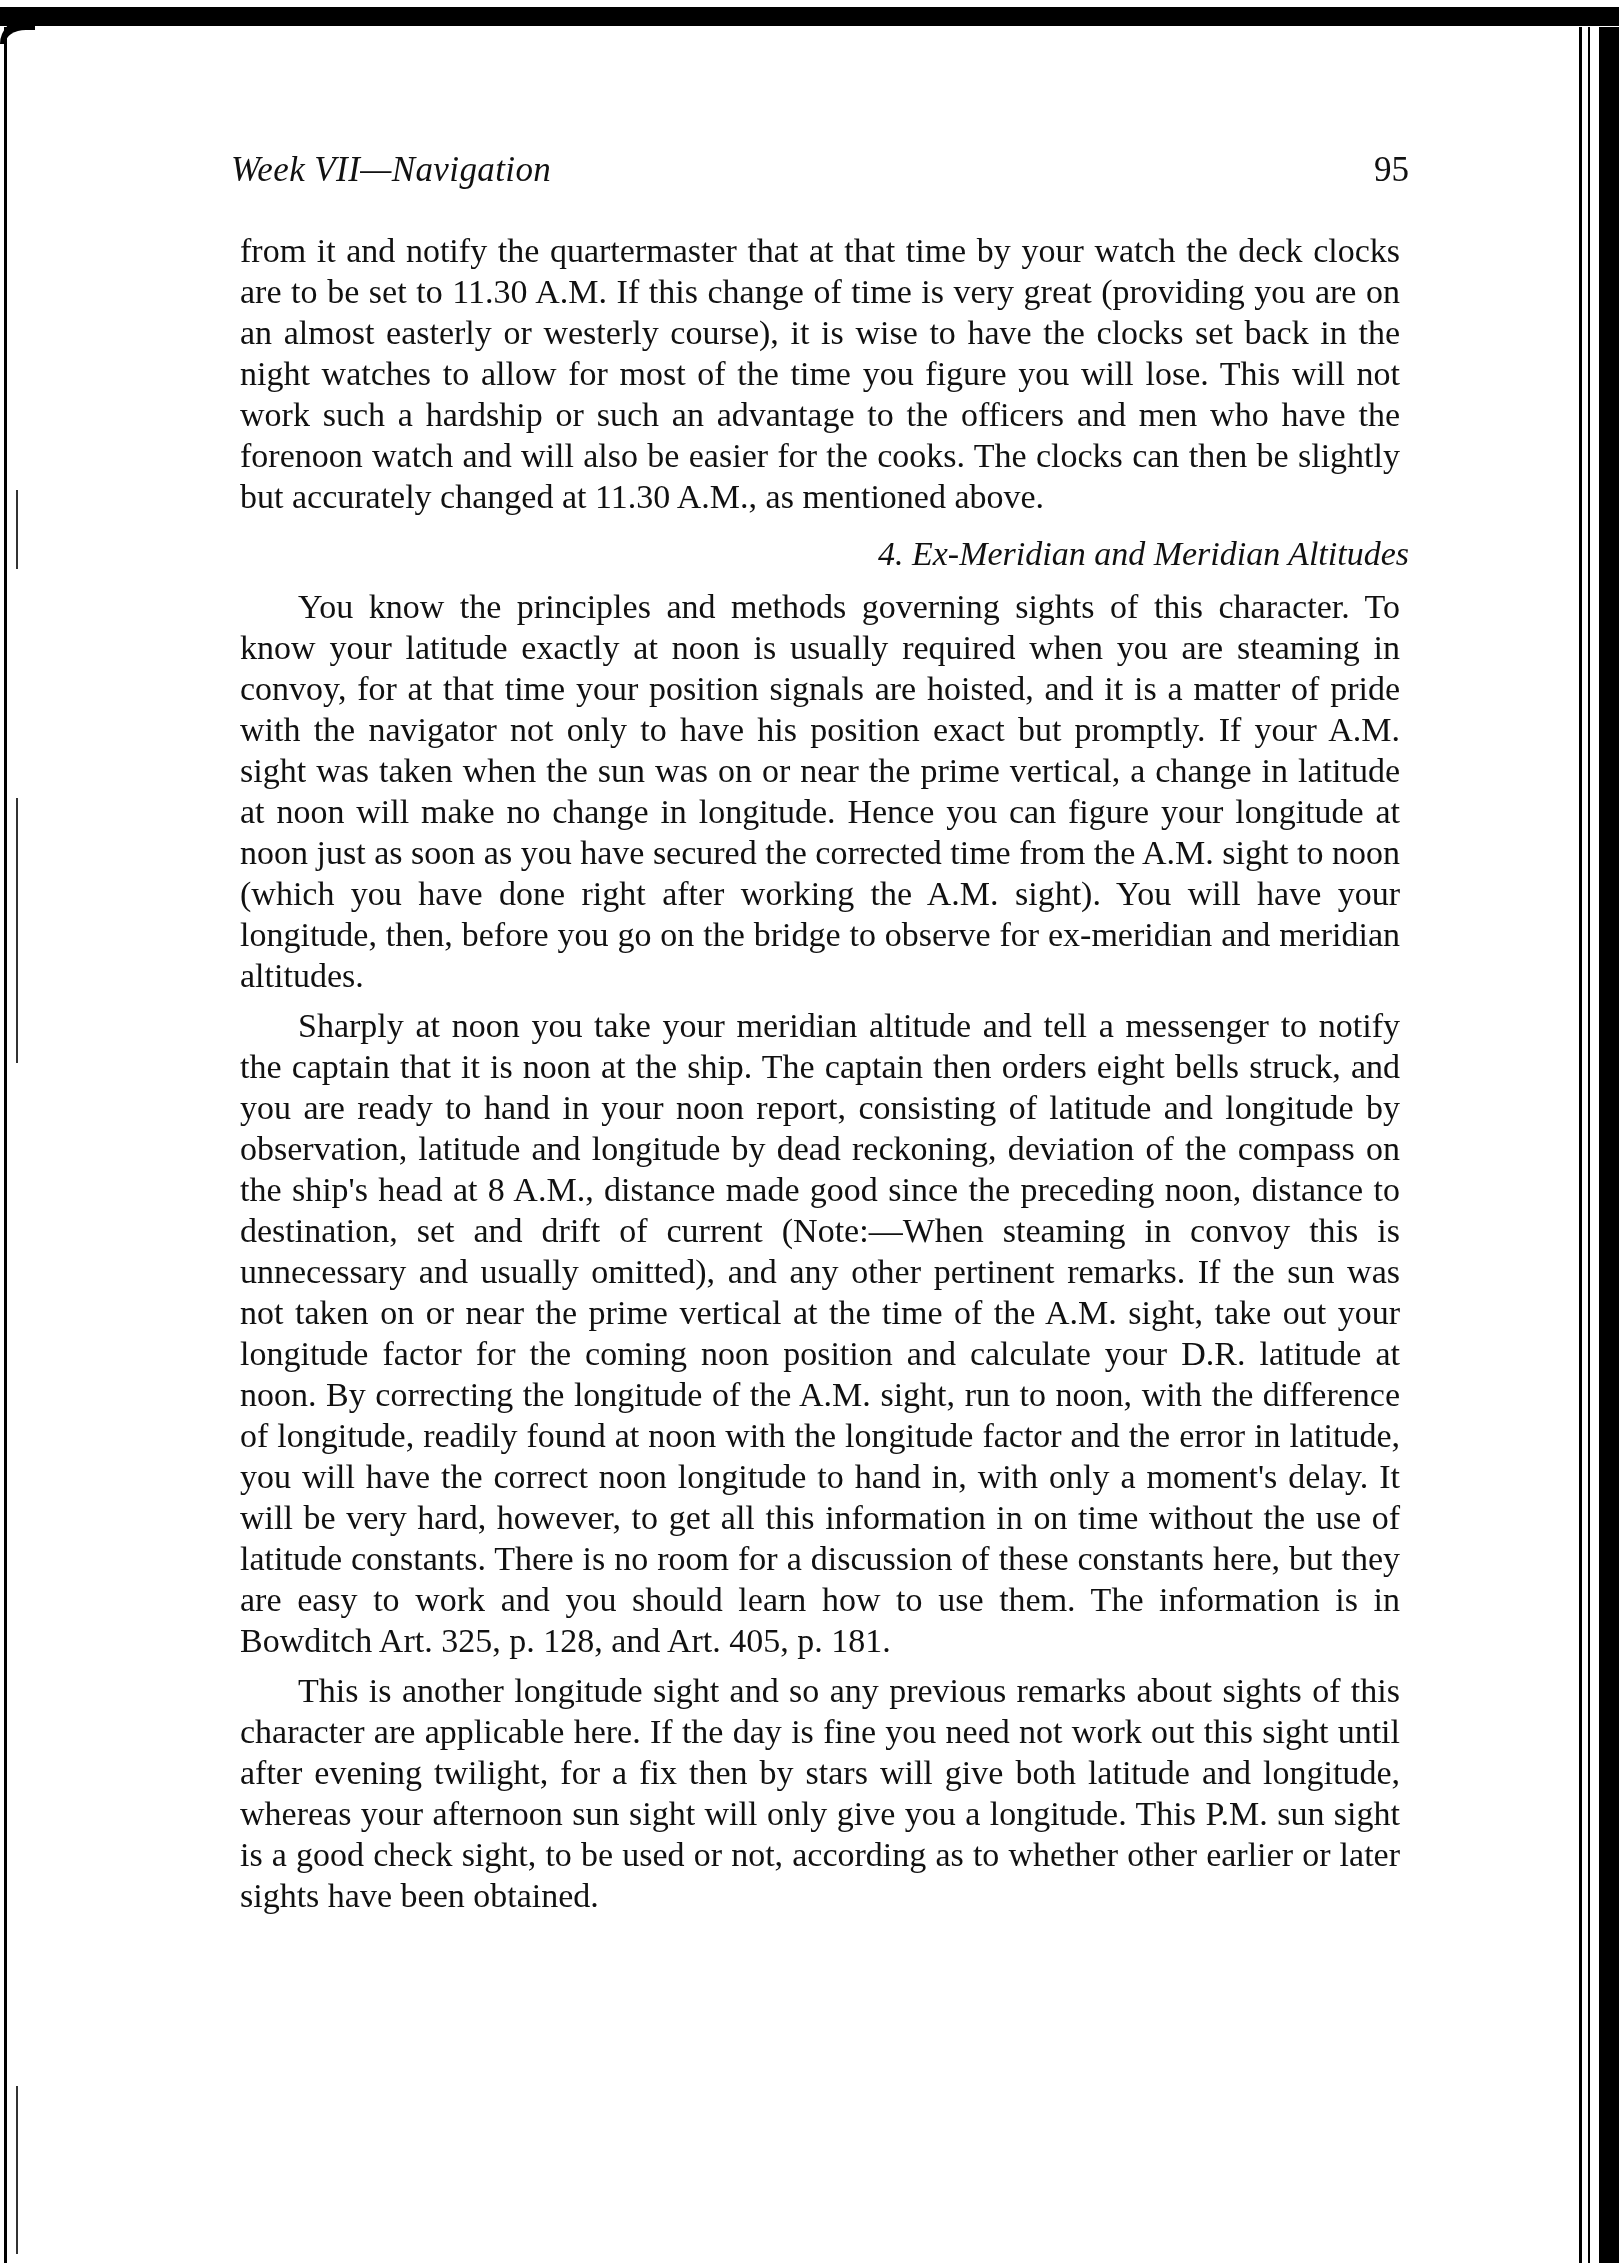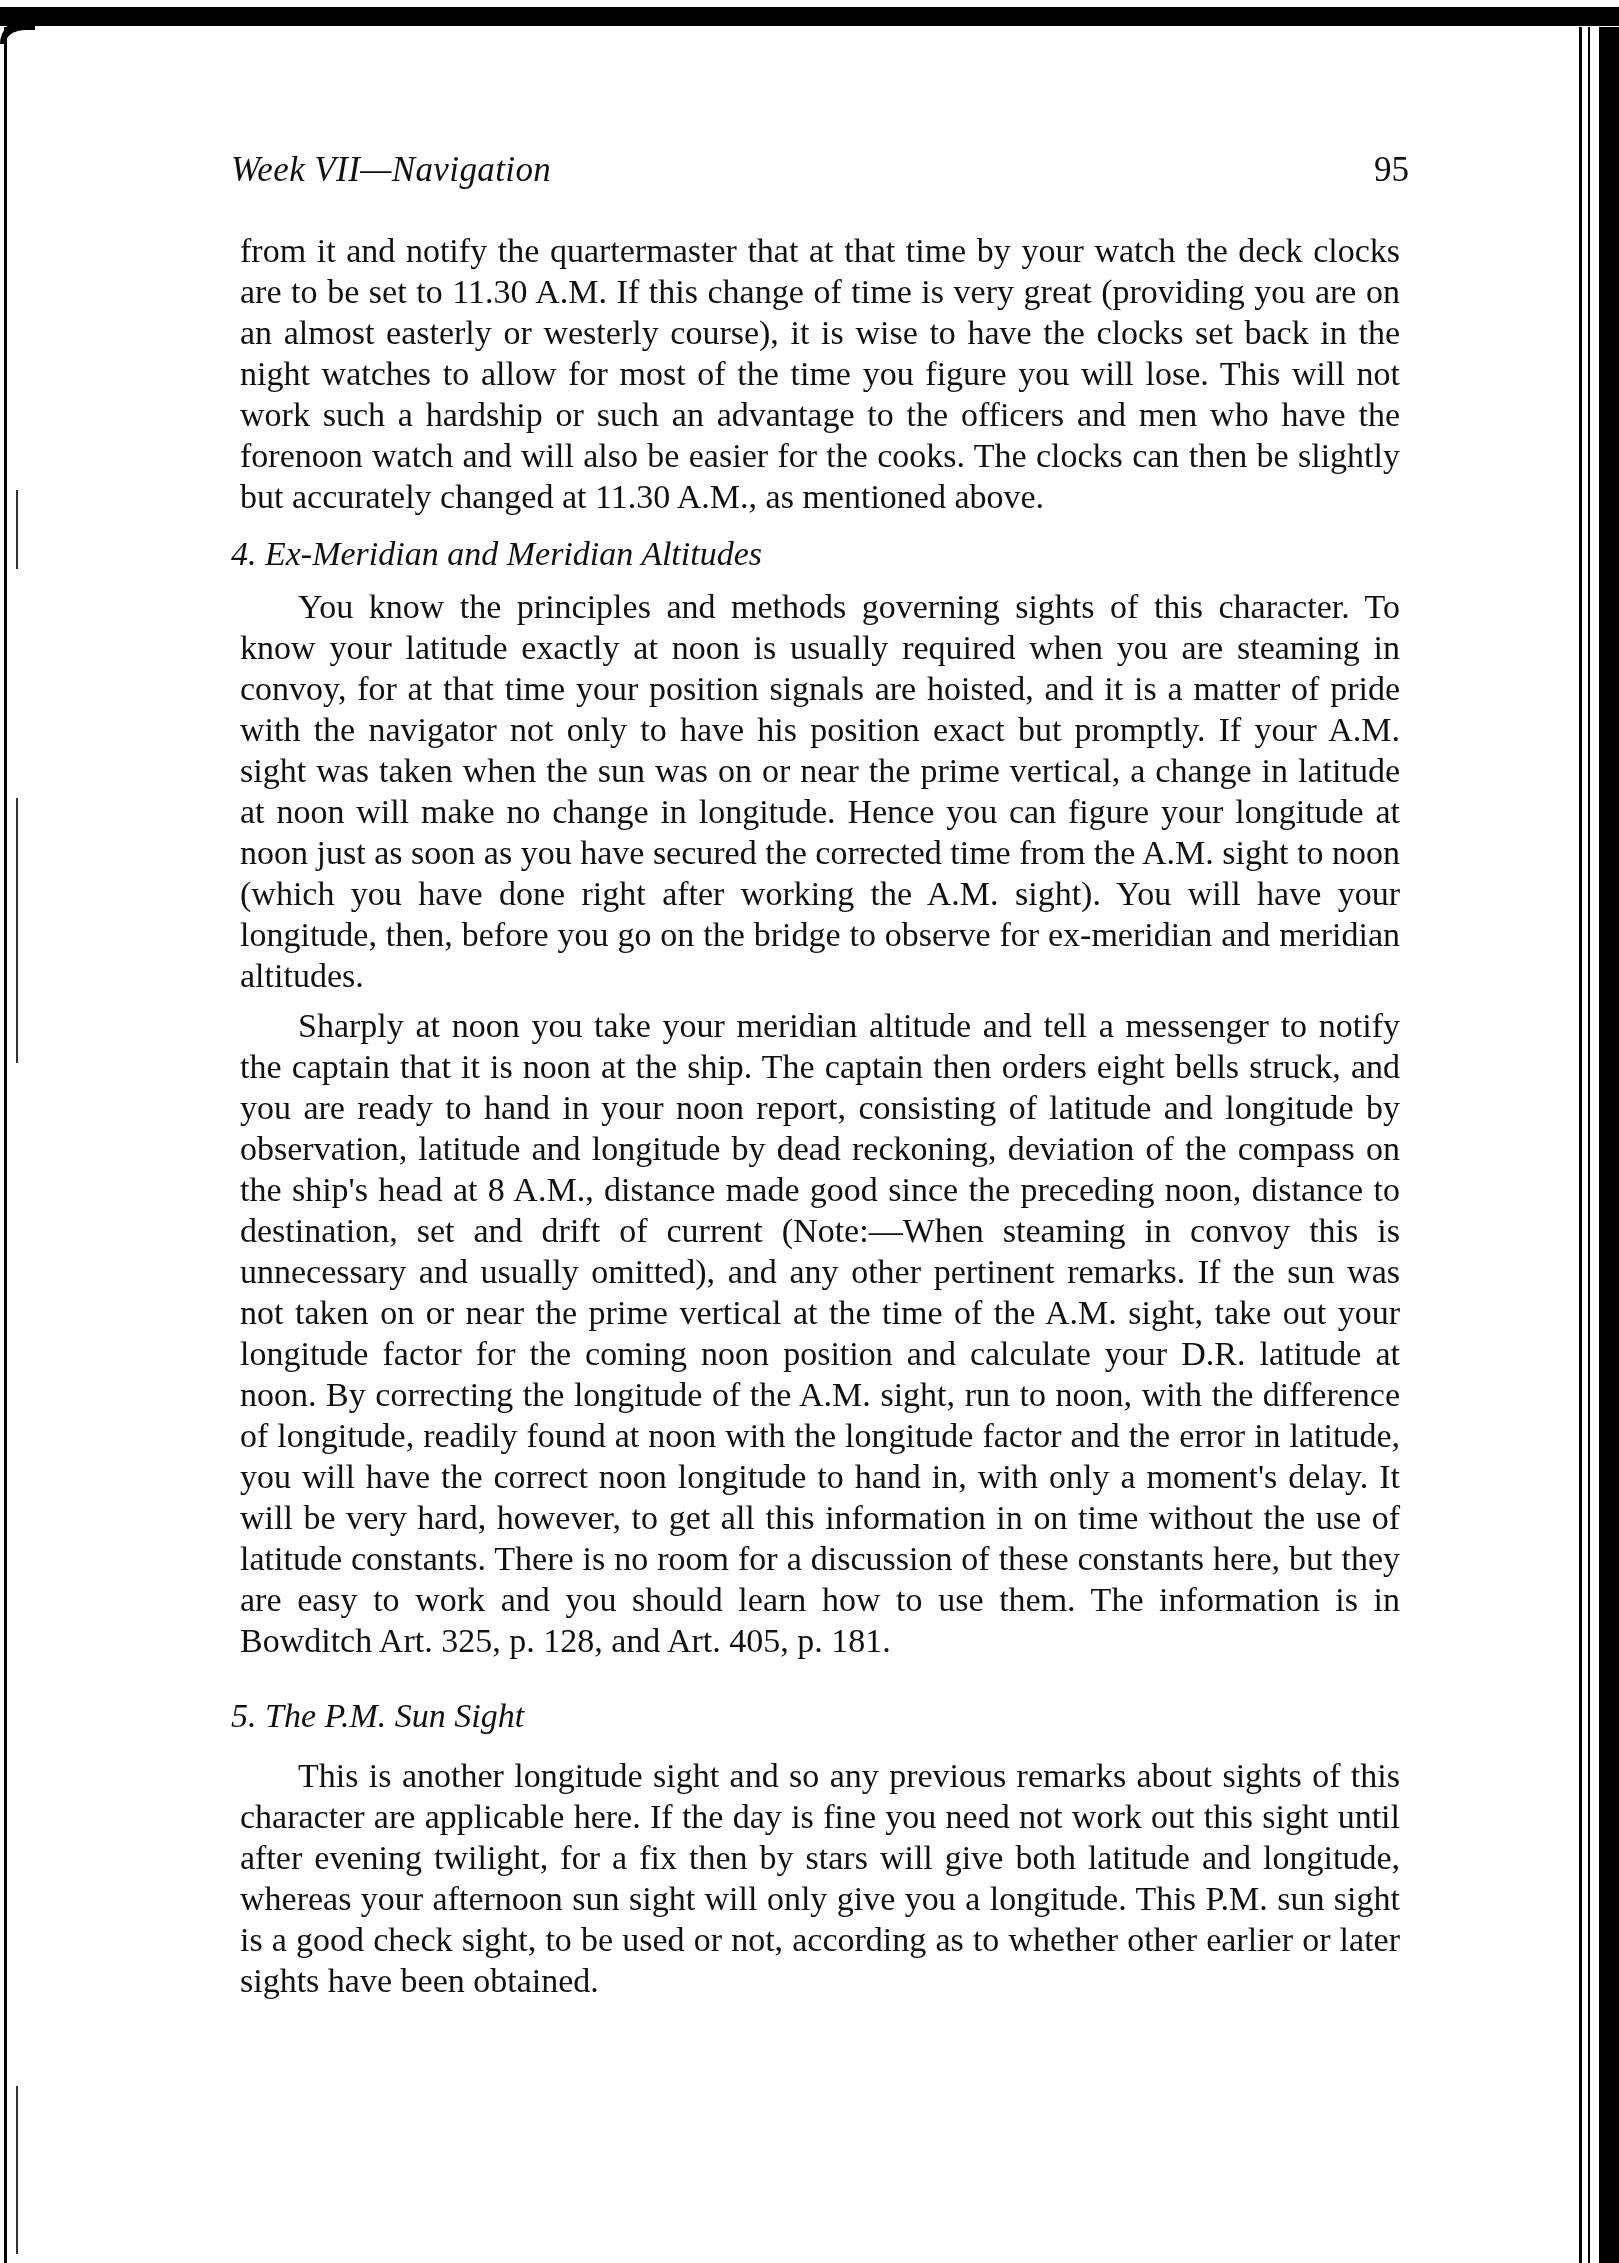--- a/index.html
+++ b/index.html
@@ -11,21 +11,21 @@
   .left-edge { position: absolute; left: 4.4px; top: 26.5px; width: 2.6px; height: 2237px; background: #000; }
   .left-mark { position: absolute; left: 16px; width: 1.8px; background: #333; }
   .right-edge { position: absolute; top: 26.5px; height: 2237px; background: #000; }
   .page { position: absolute; left: 231px; top: 150px; width: 1178px; }
   .running-head { display: flex; justify-content: space-between; align-items: baseline;
                   font-size: 35px; height: 53px; }
   .running-head .title { font-style: italic; letter-spacing: 0.4px; }
   .body-text { margin-top: 26.5px; font-size: 34px; line-height: 41px; text-align: justify; }
   .body-text p { margin: 9px; }
   .indent { text-indent: 58px; }
-  .section-heading { text-align: left; font-style: italic; font-size: 34px;
+  .section-heading { text-align: right; font-style: italic; font-size: 34px;
                      line-height: 41px; margin: 16px 0 12.4px 0; }
   .section-heading.gap { margin-top: 34px; margin-bottom: 19.4px; }
 </style>
 </head>
 <body>
 
 <div class="top-bar"></div>
 <div class="top-bar-curve"></div>
 <div class="left-edge"></div>
 <div class="left-mark" style="top:490px;height:79px;"></div>
@@ -41,17 +41,16 @@
     <span class="pagenum">95</span>
   </div>
 
   <div class="body-text">
     <p>from it and notify the quartermaster that at that time by your watch the deck clocks are to be set to 11.30 A.M. If this change of time is very great (providing you are on an almost easterly or westerly course), it is wise to have the clocks set back in the night watches to allow for most of the time you figure you will lose. This will not work such a hardship or such an advantage to the officers and men who have the forenoon watch and will also be easier for the cooks. The clocks can then be slightly but accurately changed at 11.30 A.M., as mentioned above.</p>
 
     <div class="section-heading">4. Ex-Meridian and Meridian Altitudes</div>
     <p class="indent">You know the principles and methods governing sights of this character. To know your latitude exactly at noon is usually required when you are steaming in convoy, for at that time your position signals are hoisted, and it is a matter of pride with the navigator not only to have his position exact but promptly. If your A.M. sight was taken when the sun was on or near the prime vertical, a change in latitude at noon will make no change in longitude. Hence you can figure your longitude at noon just as soon as you have secured the corrected time from the A.M. sight to noon (which you have done right after working the A.M. sight). You will have your longitude, then, before you go on the bridge to observe for ex-meridian and meridian altitudes.</p>
     <p class="indent">Sharply at noon you take your meridian altitude and tell a messenger to notify the captain that it is noon at the ship. The captain then orders eight bells struck, and you are ready to hand in your noon report, consisting of latitude and longitude by observation, latitude and longitude by dead reckoning, deviation of the compass on the ship's head at 8 A.M., distance made good since the preceding noon, distance to destination, set and drift of current (Note:—When steaming in convoy this is unnecessary and usually omitted), and any other pertinent remarks. If the sun was not taken on or near the prime vertical at the time of the A.M. sight, take out your longitude factor for the coming noon position and calculate your D.R. latitude at noon. By correcting the longitude of the A.M. sight, run to noon, with the difference of longitude, readily found at noon with the longitude factor and the error in latitude, you will have the correct noon longitude to hand in, with only a moment's delay. It will be very hard, however, to get all this information in on time without the use of latitude constants. There is no room for a discussion of these constants here, but they are easy to work and you should learn how to use them. The information is in Bowditch Art. 325, p. 128, and Art. 405, p. 181.</p>
 
-    <div class="section-heading gap">5. The P.M. Sun Sight</div>
     <p class="indent">This is another longitude sight and so any previous remarks about sights of this character are applicable here. If the day is fine you need not work out this sight until after evening twilight, for a fix then by stars will give both latitude and longitude, whereas your afternoon sun sight will only give you a longitude. This P.M. sun sight is a good check sight, to be used or not, according as to whether other earlier or later sights have been obtained.</p>
   </div>
 </div>
 
 
 </body></html>

